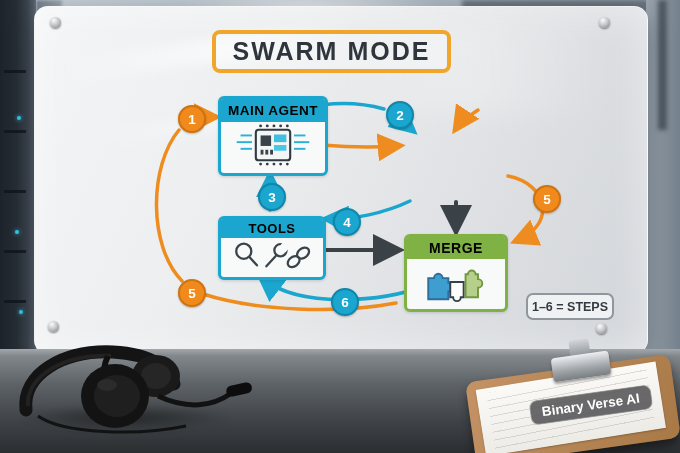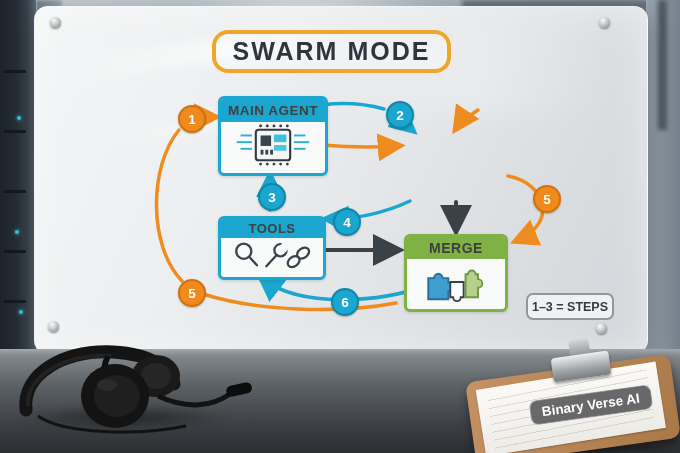--- a/index.html
+++ b/index.html
@@ -27,24 +27,24 @@
          box-shadow:0 10px 24px rgba(25,30,36,.4), inset 0 0 40px rgba(255,255,255,.5);}
   .refl{position:absolute;background:linear-gradient(90deg,rgba(255,255,255,0),rgba(255,255,255,.8),rgba(255,255,255,0));
         filter:blur(5px);}
   .screw{width:11px;height:11px;border-radius:50%;
          background:radial-gradient(circle at 35% 30%,#fbfbfb,#b9bcbe 55%,#777c80 100%);
          box-shadow:0 1px 2px rgba(0,0,0,.45);}
 
   
   .wires{left:0;top:0;pointer-events:none;}
   .node{position:absolute;border-radius:6px;background:#f8f9f9;box-shadow:0 1px 3px rgba(40,50,60,.18);}
-  .node-hd{display:flex;align-items:center;justify-content:center;color:#404040;font-weight:bold;
+  .node-hd{display:flex;align-items:center;justify-content:center;color:#000000;font-weight:bold;
            letter-spacing:.5px;border-radius:2px 2px 0 0;}
   .node-bd{display:flex;align-items:center;justify-content:center;}
-  .titlebox{left:212px;top:30px;width:231px;height:35px;border:4px solid #f0a62a;border-radius:16px;
+  .titlebox{left:212px;top:30px;width:231px;height:35px;border:4px solid #f0a62a;border-radius:8px;
             background:rgba(255,255,255,.35);display:flex;align-items:center;justify-content:center;
             font-size:25px;font-weight:bold;color:#2e353c;letter-spacing:2px;}
   .legend{left:526px;top:293px;width:84px;height:23px;border:2px solid #8f969c;border-radius:7px;
           background:#eff1f2;display:flex;align-items:center;justify-content:center;
           font-size:12.5px;font-weight:bold;color:#343b42;}
   .badge{position:absolute;width:24px;height:24px;border-radius:50%;display:flex;align-items:center;
          justify-content:center;color:#fff;font-weight:bold;font-size:13.5px;
          box-shadow:0 1px 2px rgba(0,0,0,.25);}
   .badge.orange{background:#f08a1d;border:2px solid #d0720e;}
   .badge.blue{background:#1aa6ce;border:2px solid #0f87ab;}
@@ -202,21 +202,21 @@
     <div class="node-bd" style="height:44px;">
       <svg width="78" height="44" viewBox="0 0 74 46">
         <path d="M 8 20 h 6 a 4.5 4.5 0 0 1 9 0 h 6 v 5 a 4.5 4.5 0 0 1 0 9 v 8 h -21 z" fill="#3f9ed0" stroke="#2b6e9b" stroke-width="2"></path>
         <path d="M 31 24 h 14 v 16 h -3 a 4 4 0 0 1 -8 0 h -3 z" fill="#fcfcfd" stroke="#374049" stroke-width="2"></path>
         <path d="M 47 16 h 2.5 a 4 4 0 0 1 8 0 h 2.5 v 5 a 4.5 4.5 0 0 1 0 9 v 10 h -13 z" fill="#b6cf8b" stroke="#70993d" stroke-width="2"></path>
       </svg>
     </div>
   </div>
 
   <div class="abs legend">
-    <span>1–3 = STEPS</span>
+    <span>1–6 = STEPS</span>
   </div>
 
   <div class="badge orange" style="left:178px;top:105px;">
       <span>1</span>
     </div>
   <div class="badge blue" style="left:386px;top:101px;">
       <span>2</span>
     </div>
   <div class="badge blue" style="left:258px;top:183px;">
       <span>3</span>

